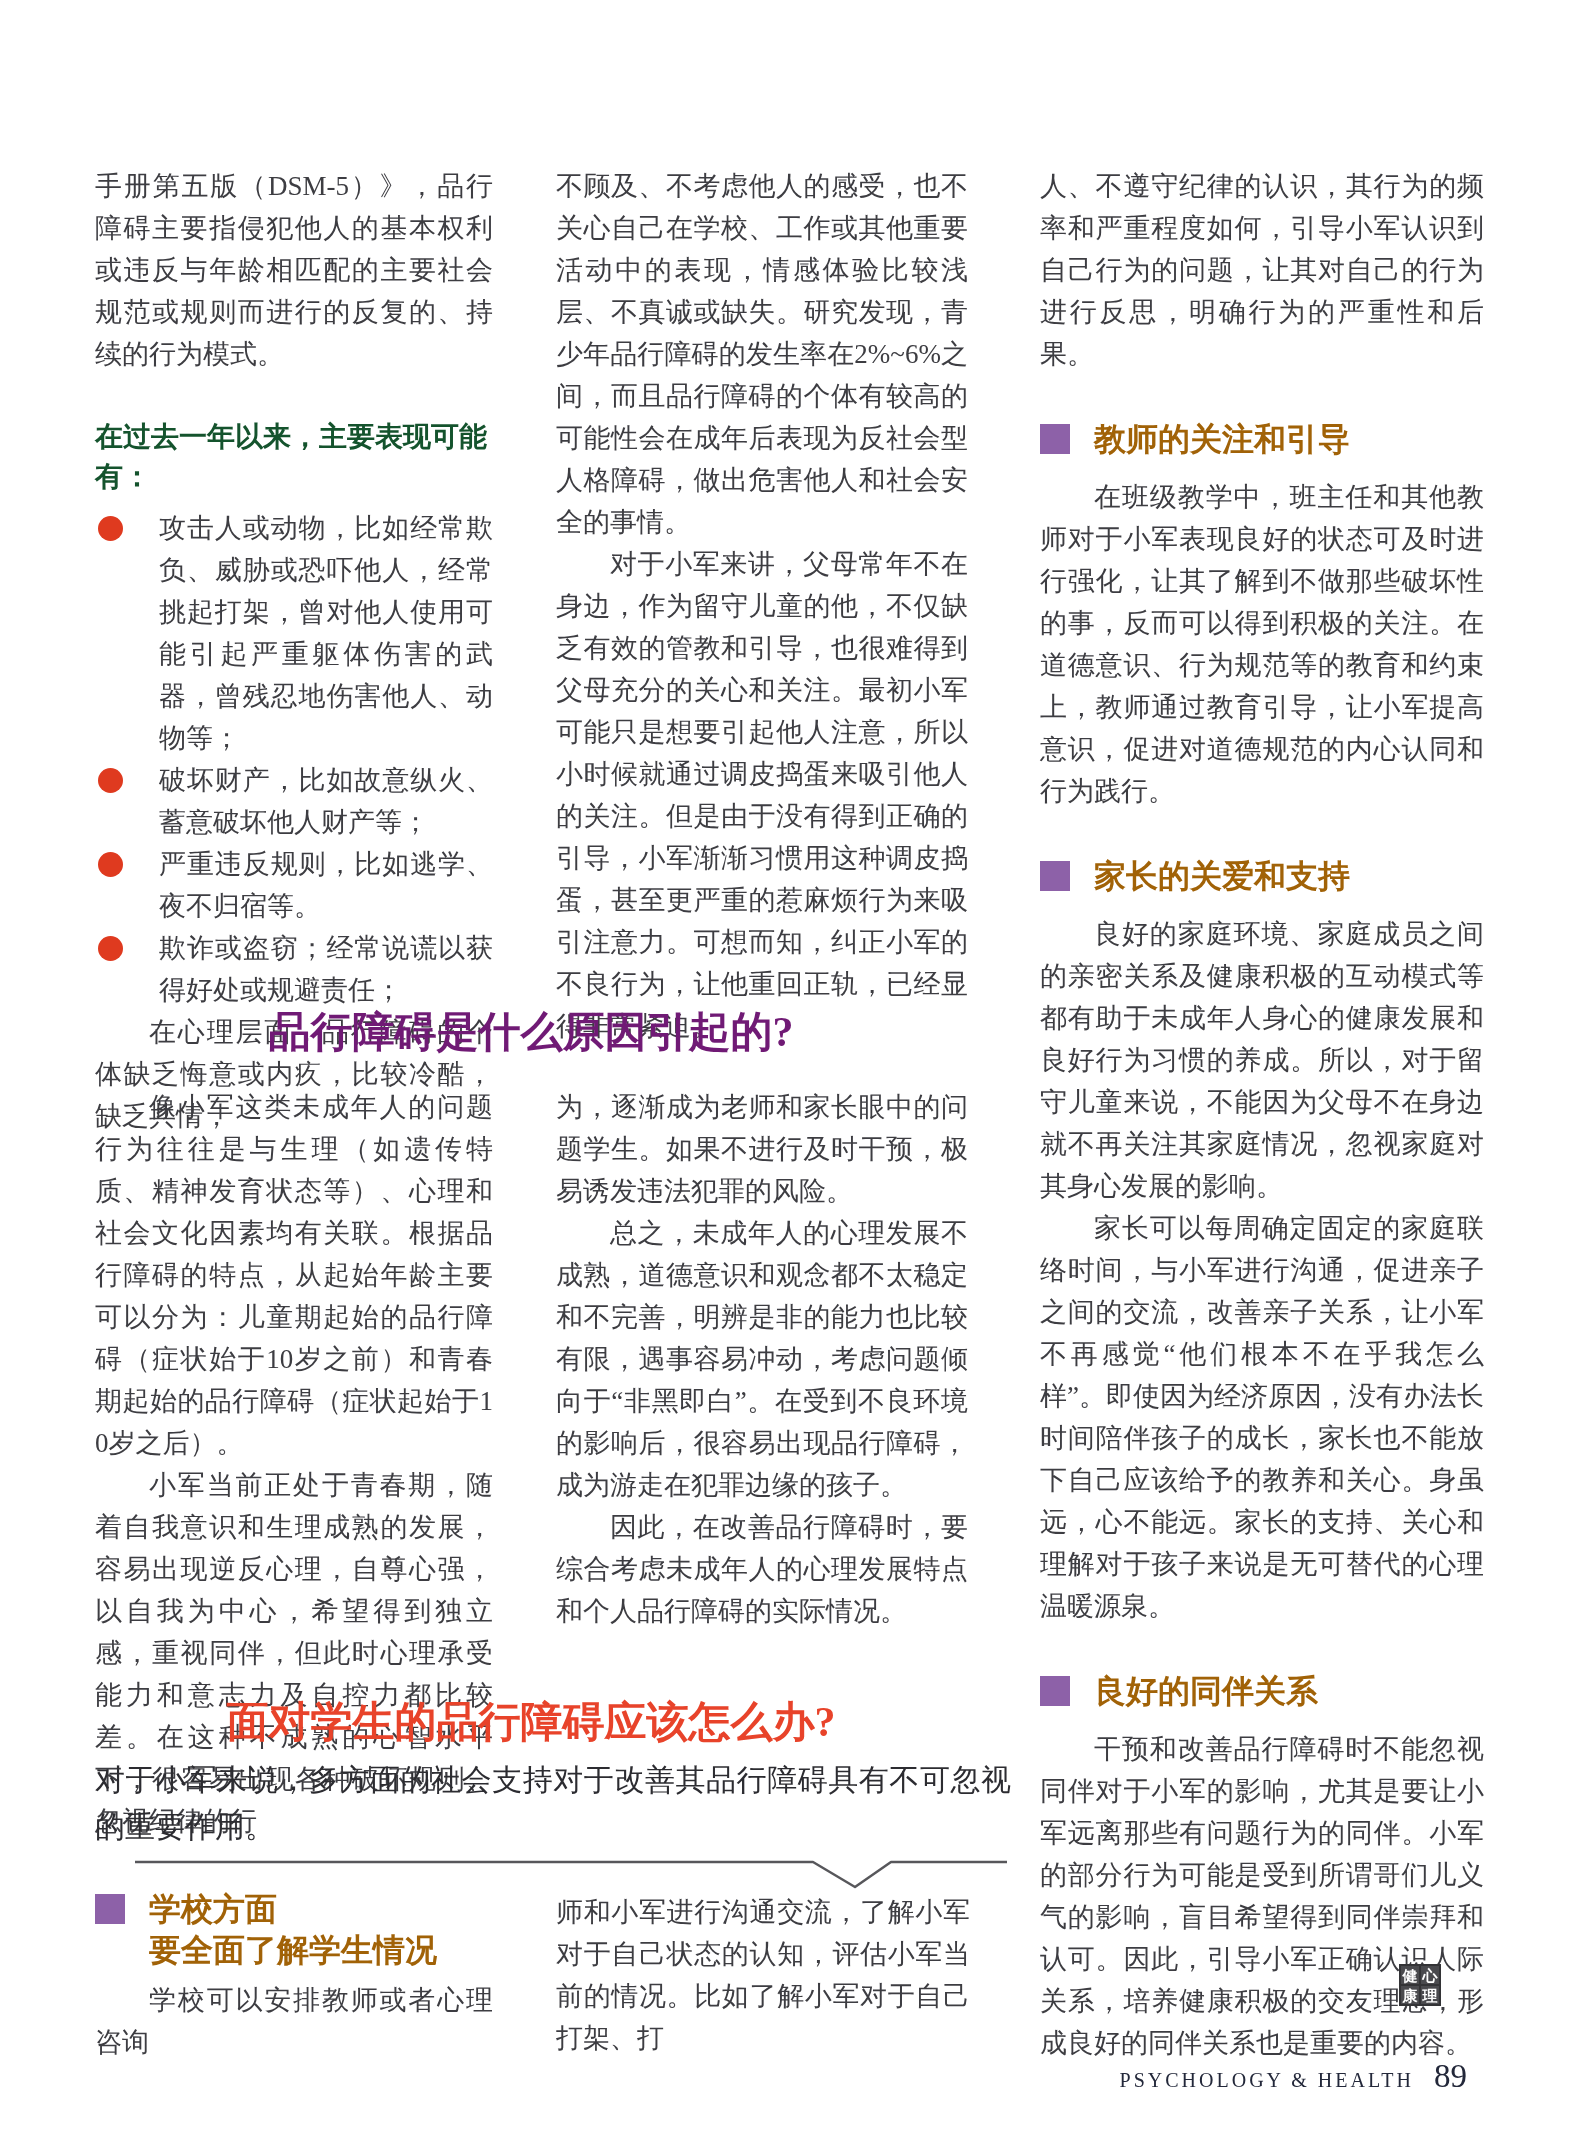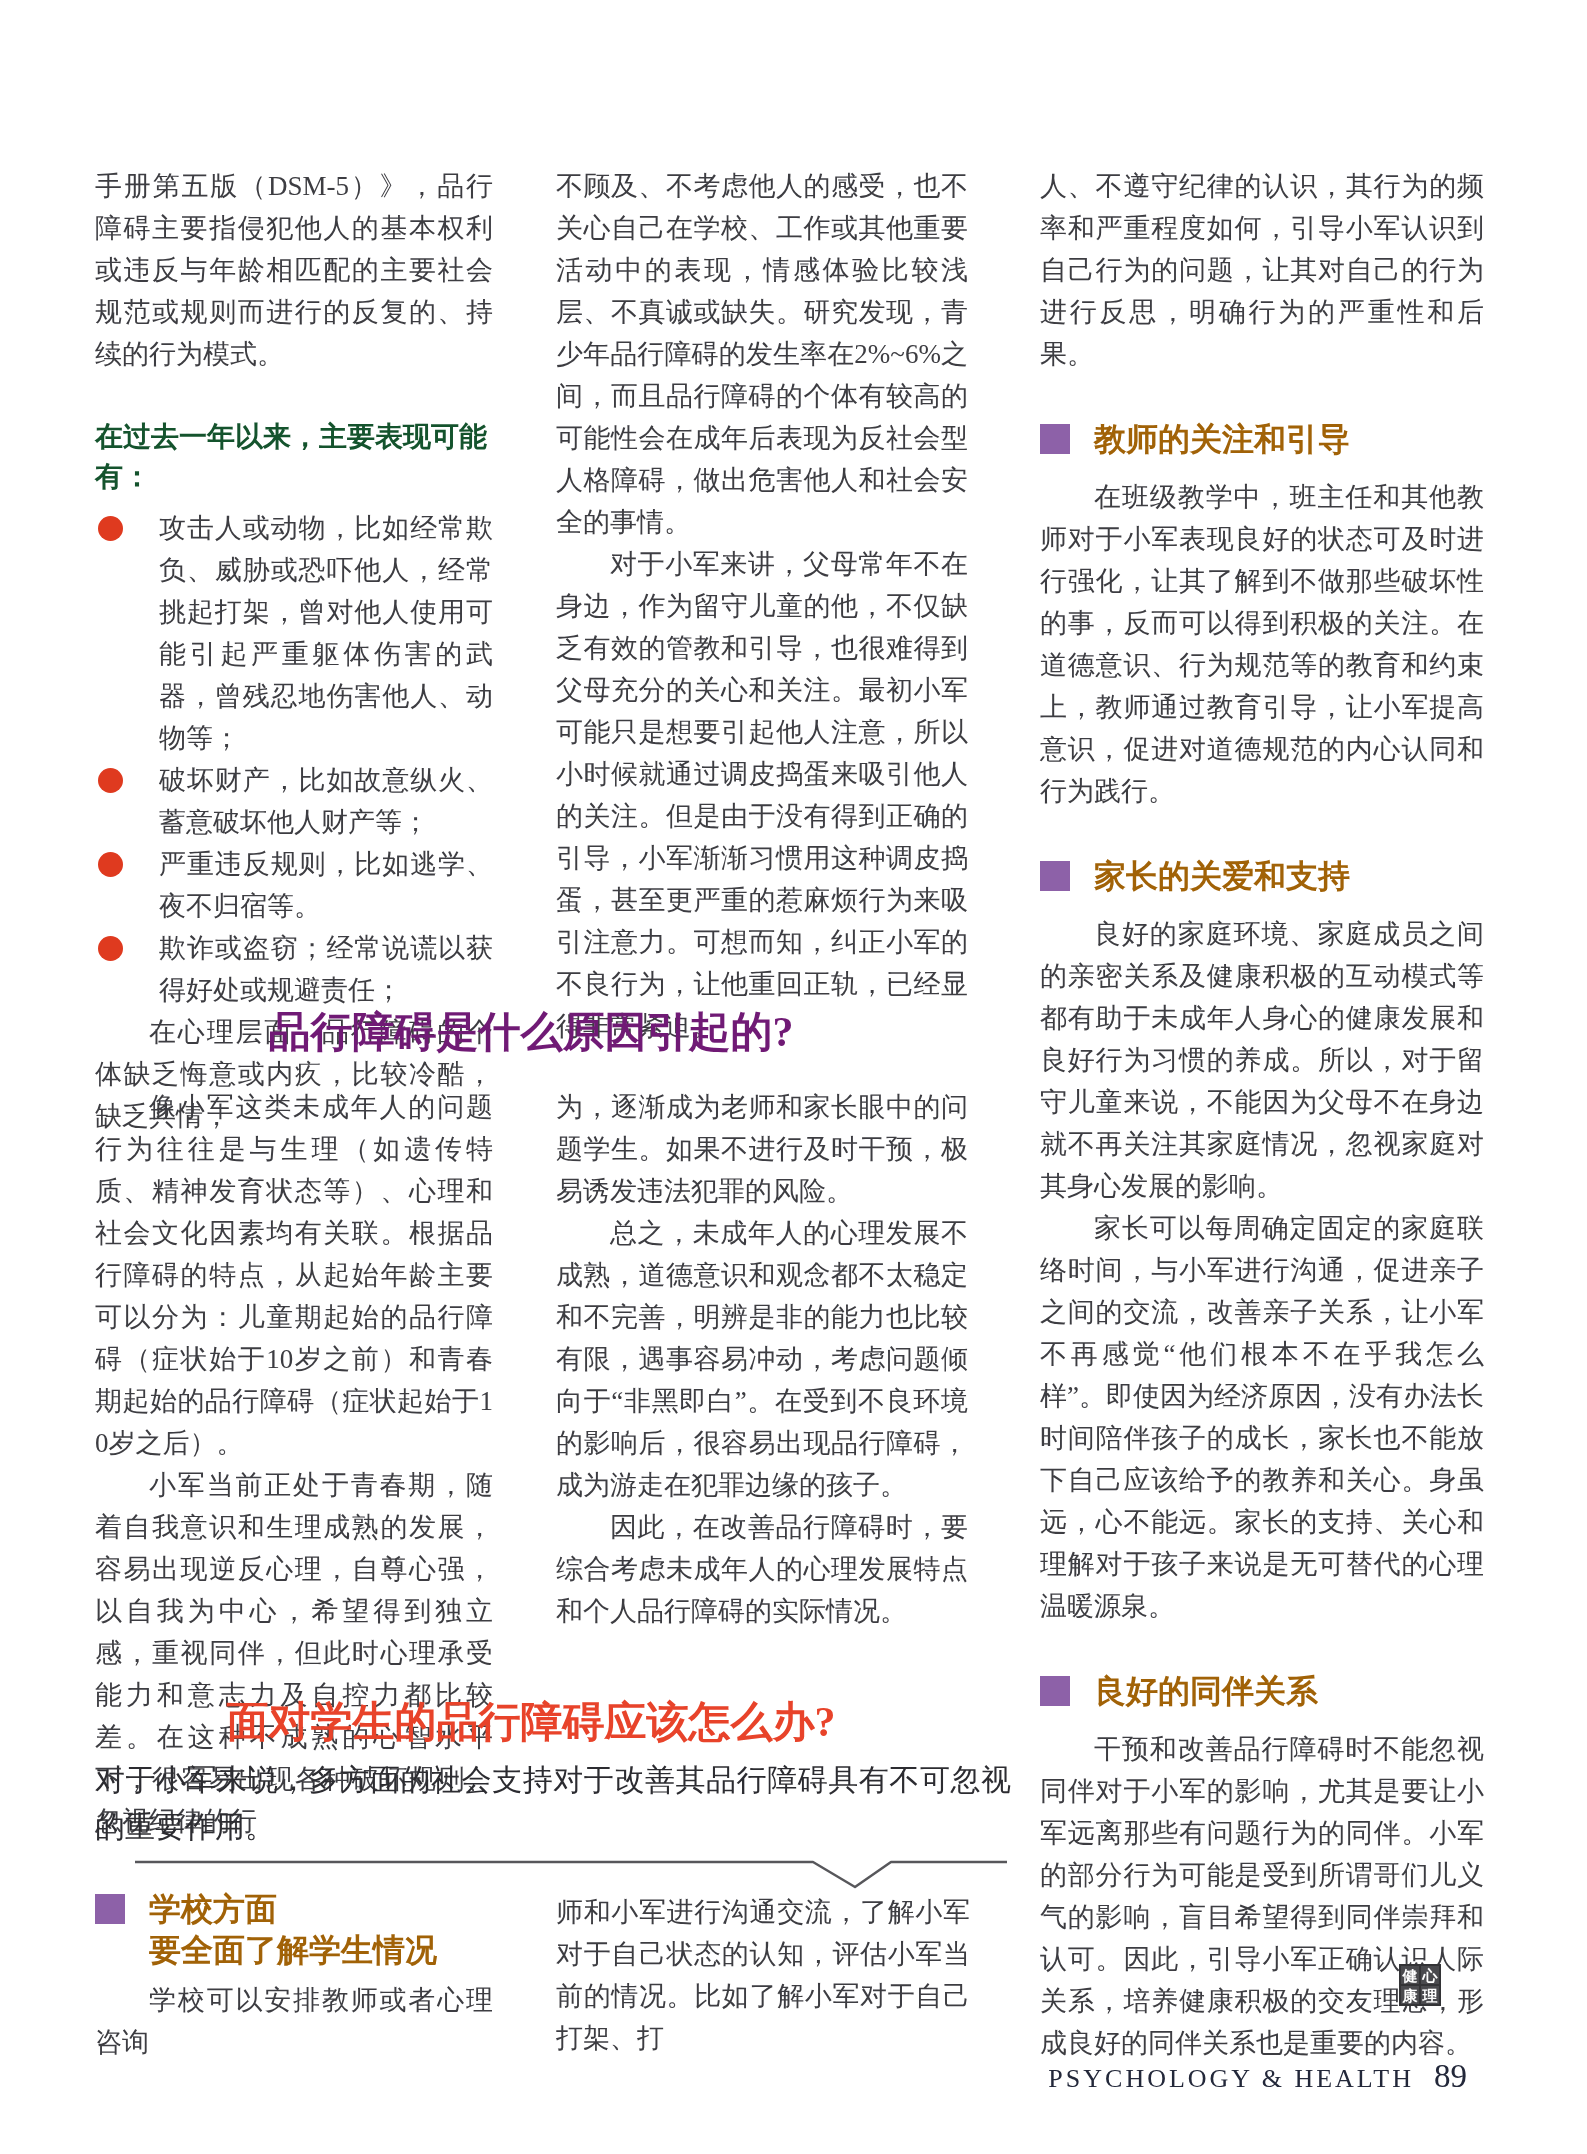--- a/index.html
+++ b/index.html
@@ -120,21 +120,21 @@
   }
 
   .footer {
     position: absolute;
     right: 120px; top: 2058px;
     color: #23283a;
     white-space: nowrap;
   }
   .footer .journal {
     font-family: "Liberation Serif", "DejaVu Serif", serif;
-    font-size: 26px;
+    font-size: 20px;
     letter-spacing: 3px;
     margin-top: 8px;
   }
   .footer .pagenum {
     font-family: "Liberation Serif", "DejaVu Serif", serif;
     font-size: 33px;
     font-weight: normal;
     margin-left: 16px;
   }
 </style>

